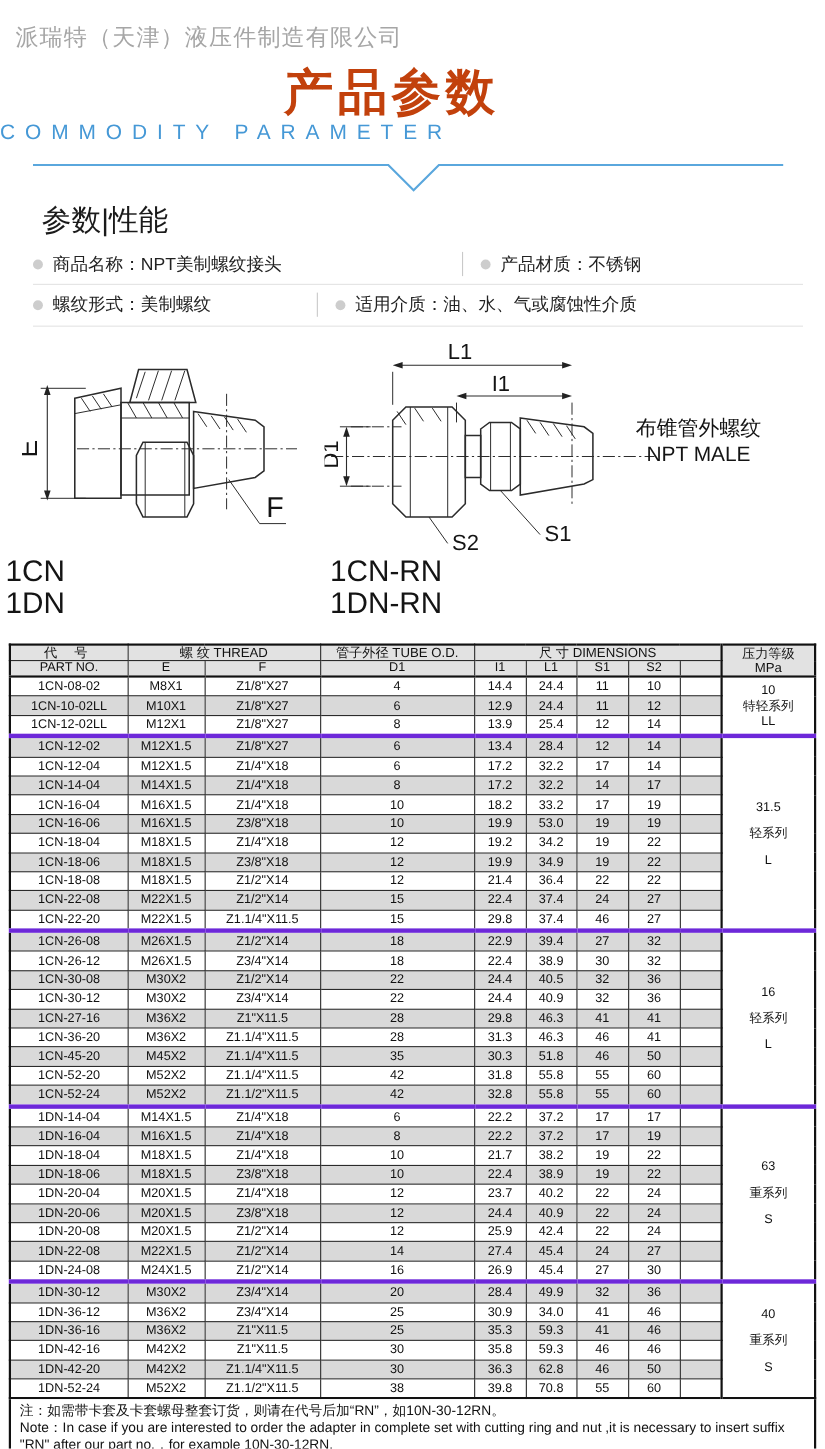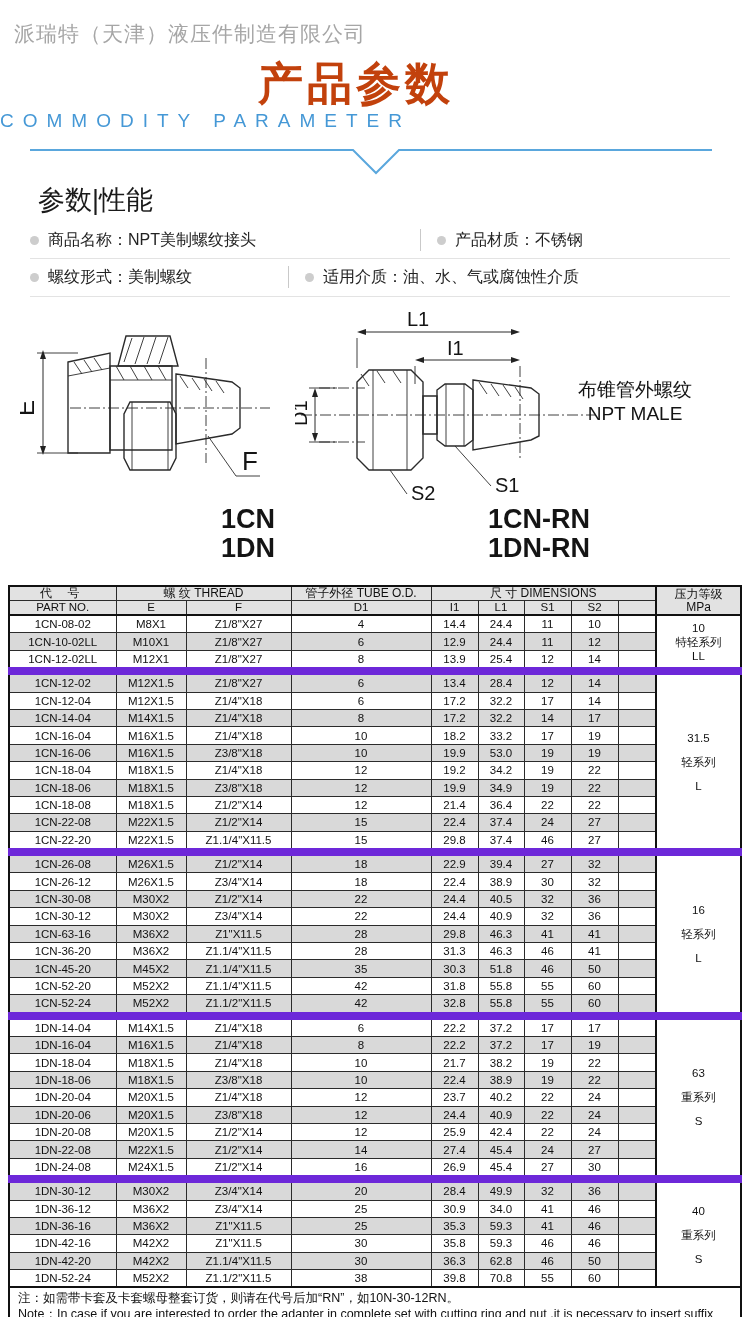--- a/index.html
+++ b/index.html
@@ -22,40 +22,40 @@
   .spec-row.r2{top:258px;height:38px;}
   .bullet{width:9px;height:9px;border-radius:50%;background:#cdcdcd;flex:0 0 auto;margin-right:9px;}
   .vdiv{width:1px;height:22px;background:#c9c9c9;flex:0 0 auto;margin-right:16px;}
   .spec-text{white-space:nowrap;}
   .spec-text.w1{width:372px;}
   .spec-text.w2{width:240px;}
 
   
   .draw{position:absolute;}
   .draw svg{display:block;}
-  .caption{position:absolute;text-align:right;font-weight:700;font-size:27px;line-height:29px;color:#141414;}
+  .caption{position:absolute;text-align:left;font-weight:400;font-size:27px;line-height:29px;color:#141414;}
   .npt-note{position:absolute;left:545px;top:378px;width:180px;text-align:center;
             font-size:19px;line-height:24px;color:#141414;}
   .tline{stroke:#2b2b2b;stroke-width:1.4;fill:none;}
   .thin{stroke:#2b2b2b;stroke-width:0.9;fill:none;}
   .cl{stroke:#2b2b2b;stroke-width:0.9;fill:none;stroke-dasharray:11 3 2 3;}
   .dim{stroke:#2b2b2b;stroke-width:1;fill:none;}
   .ah{fill:#222;stroke:none;}
   .dlabel{font-family:"Liberation Sans",sans-serif;fill:#141414;}
 
   
   .table-wrap{position:absolute;left:8px;top:585px;width:734px;}
   table{border-collapse:collapse;table-layout:fixed;width:734px;
         font-size:11.5px;color:#111;padding-left:18px;}
   td{border:1px solid #2b2b2b;text-align:center;padding:0 2px;overflow:hidden;white-space:nowrap;}
   thead td{background:#e2e2e2;height:13px;line-height:13px;font-size:12px;}
   tr.head2 td{border-bottom:2px solid #111;font-size:11.5px;}
   tbody td{height:16.4px;line-height:16px;background:#fff;}
   tr.stripe td{background:#d9d9d9;}
-  tr.group-start td{border-top:8px solid #6d28d9;}
+  tr.group-start td{border-top:4px solid #6d28d9;}
   table{border:2px solid #111;}
   td.pressure-cell{background:#fff !important;border-left:2px solid #111;vertical-align:middle;font-size:11.5px;}
   td.pressure-cell .pline{margin:10px 0;line-height:14px;}
   td.pressure-cell .pline.tight{margin:0;}
   td.pressure-head{border-left:2px solid #111;border-bottom:2px solid #111;}
   .notes{border:2px solid #111;border-top:none;padding:3px 8px 5px 8px;
          font-size:12.5px;line-height:15.5px;color:#111;background:#fff;}
 </style>
 </head>
 <body>
@@ -435,21 +435,21 @@
             <td>M30X2</td>
             <td>Z3/4"X14</td>
             <td>22</td>
             <td>24.4</td>
             <td>40.9</td>
             <td>32</td>
             <td>36</td>
             <td></td>
           </tr>
           <tr class="stripe">
-            <td>1CN-63-16</td>
+            <td>1CN-27-16</td>
             <td>M36X2</td>
             <td>Z1"X11.5</td>
             <td>28</td>
             <td>29.8</td>
             <td>46.3</td>
             <td>41</td>
             <td>41</td>
             <td></td>
           </tr>
           <tr>

